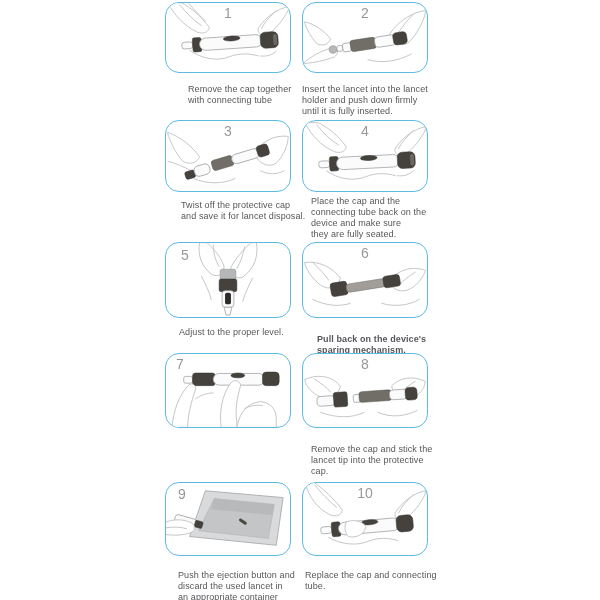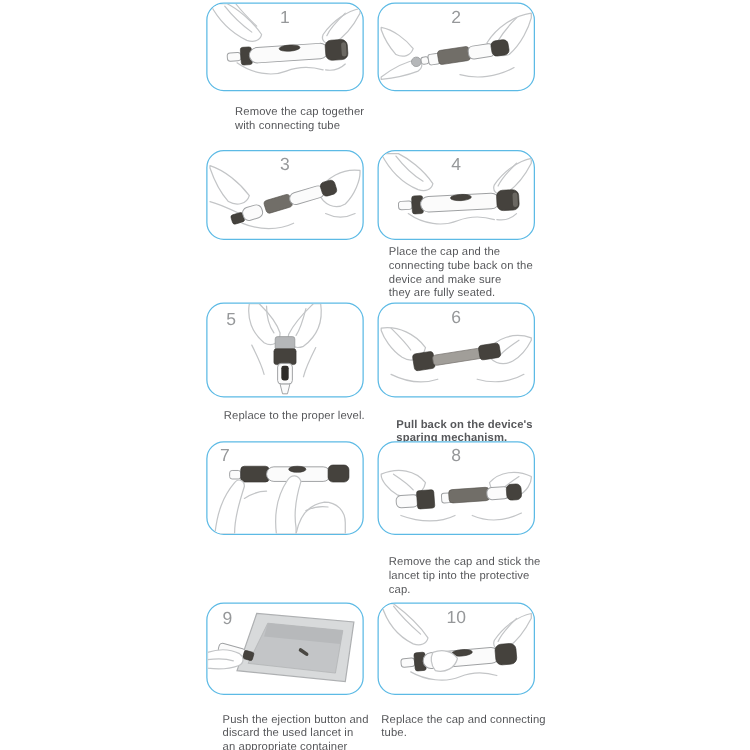--- a/index.html
+++ b/index.html
@@ -74,40 +74,45 @@
           <rect class="body" x="34" y="41" width="6" height="6" rx="2"></rect>
           <rect class="body" x="40" y="39.5" width="9" height="9" rx="2"></rect>
           <rect class="mid" x="48" y="37.5" width="26" height="12" rx="3"></rect>
           <rect class="body" x="73" y="38" width="21" height="11" rx="4"></rect>
           <rect class="dark" x="92" y="36.5" width="14" height="13" rx="4"></rect>
         </g>
         <path class="ln" d="M66,60 C80,64 96,62 110,54"></path>
       </svg>
       <span class="num num-center">2</span>
     </div>
+    <div class="caption" style="margin:11px 0 0 0;">Insert the lancet into the lancet
+holder and push down firmly
+until it is fully inserted.</div>
   </div>
 
   <div class="cell" style="left:165px;top:120px;width:145px;">
     <div class="panel" style="width:126px;height:72px;">
       <svg viewBox="0 0 126 73" preserveAspectRatio="none">
         <path class="hand" d="M2,12 C14,16 26,26 34,37 C32,44 24,46 17,42 C9,33 4,20 2,14 Z"></path>
         <path class="ln" d="M2,42 C10,44 18,48 26,52"></path>
         <path class="hand" d="M124,16 C110,14 96,22 90,34 C94,45 104,49 112,44 C120,36 124,24 124,18 Z"></path>
         <path class="ln" d="M96,52 C104,56 112,56 120,52"></path>
         <g transform="rotate(-17 60 42)">
           <rect class="dark" x="17" y="41" width="10" height="8" rx="2"></rect>
           <rect class="body" x="27" y="38.5" width="16" height="11" rx="4.5"></rect>
           <rect class="mid" x="46" y="37.5" width="22" height="11" rx="3"></rect>
           <rect class="body" x="67" y="38" width="29" height="10" rx="5"></rect>
           <rect class="dark" x="94" y="36.5" width="12" height="12" rx="3.5"></rect>
         </g>
         <path class="ln" d="M28,60 C42,66 58,66 70,60"></path>
       </svg>
       <span class="num num-center">3</span>
     </div>
+    <div class="caption" style="margin:8px 0 0 16px;">Twist off the protective cap
+and save it for lancet disposal.</div>
   </div>
 
   <div class="cell" style="left:302px;top:120px;width:150px;">
     <div class="panel" style="width:126px;height:72px;">
       <svg viewBox="0 0 126 73" preserveAspectRatio="none">
         <path class="hand" d="M2,2 C8,14 18,26 32,32 C38,34 43,32 44,27 C36,15 24,6 16,2 Z"></path>
         <path class="ln" d="M14,4 C20,12 28,20 36,25"></path>
         <path class="hand" d="M124,6 C114,8 102,16 94,28 C92,33 96,37 102,36 C112,30 120,18 124,10 Z"></path>
         <path class="ln" d="M112,10 C106,16 100,22 97,29"></path>
         <g transform="rotate(-3 63 43)">
@@ -139,21 +144,21 @@
         <path class="ln" d="M36,34 C40,42 44,50 46,58"></path>
         <path class="ln" d="M88,36 C84,44 80,52 78,60"></path>
         <rect class="grey" x="55" y="27" width="16" height="11" rx="2"></rect>
         <rect class="dark" x="54" y="37" width="18" height="13" rx="2"></rect>
         <rect class="body" x="57" y="49" width="12" height="17" rx="3"></rect>
         <rect x="60" y="51" width="6" height="12" rx="2" fill="#2e2c29"></rect>
         <path class="body" d="M59,66 L67,66 L65,74 L61,74 Z"></path>
       </svg>
       <span class="num num-left" style="top:4px;">5</span>
     </div>
-    <div class="caption" style="margin:9px 0 0 14px;">Replace to the proper level.</div>
+    <div class="caption" style="margin:9px 0 0 14px;">Adjust to the proper level.</div>
   </div>
 
   <div class="cell" style="left:302px;top:242px;width:150px;">
     <div class="panel" style="width:126px;height:76px;">
       <svg viewBox="0 0 126 76" preserveAspectRatio="none">
         <path class="hand" d="M2,20 C16,18 30,25 38,36 C36,45 27,49 19,44 C10,38 4,28 2,22 Z"></path>
         <path class="ln" d="M10,20 C16,26 22,32 26,38"></path>
         <path class="hand" d="M124,28 C110,23 96,28 88,39 C90,48 100,52 109,47 C118,42 122,34 124,30 Z"></path>
         <path class="ln" d="M114,30 C108,34 102,38 98,43"></path>
         <g transform="rotate(-9 63 44)">

